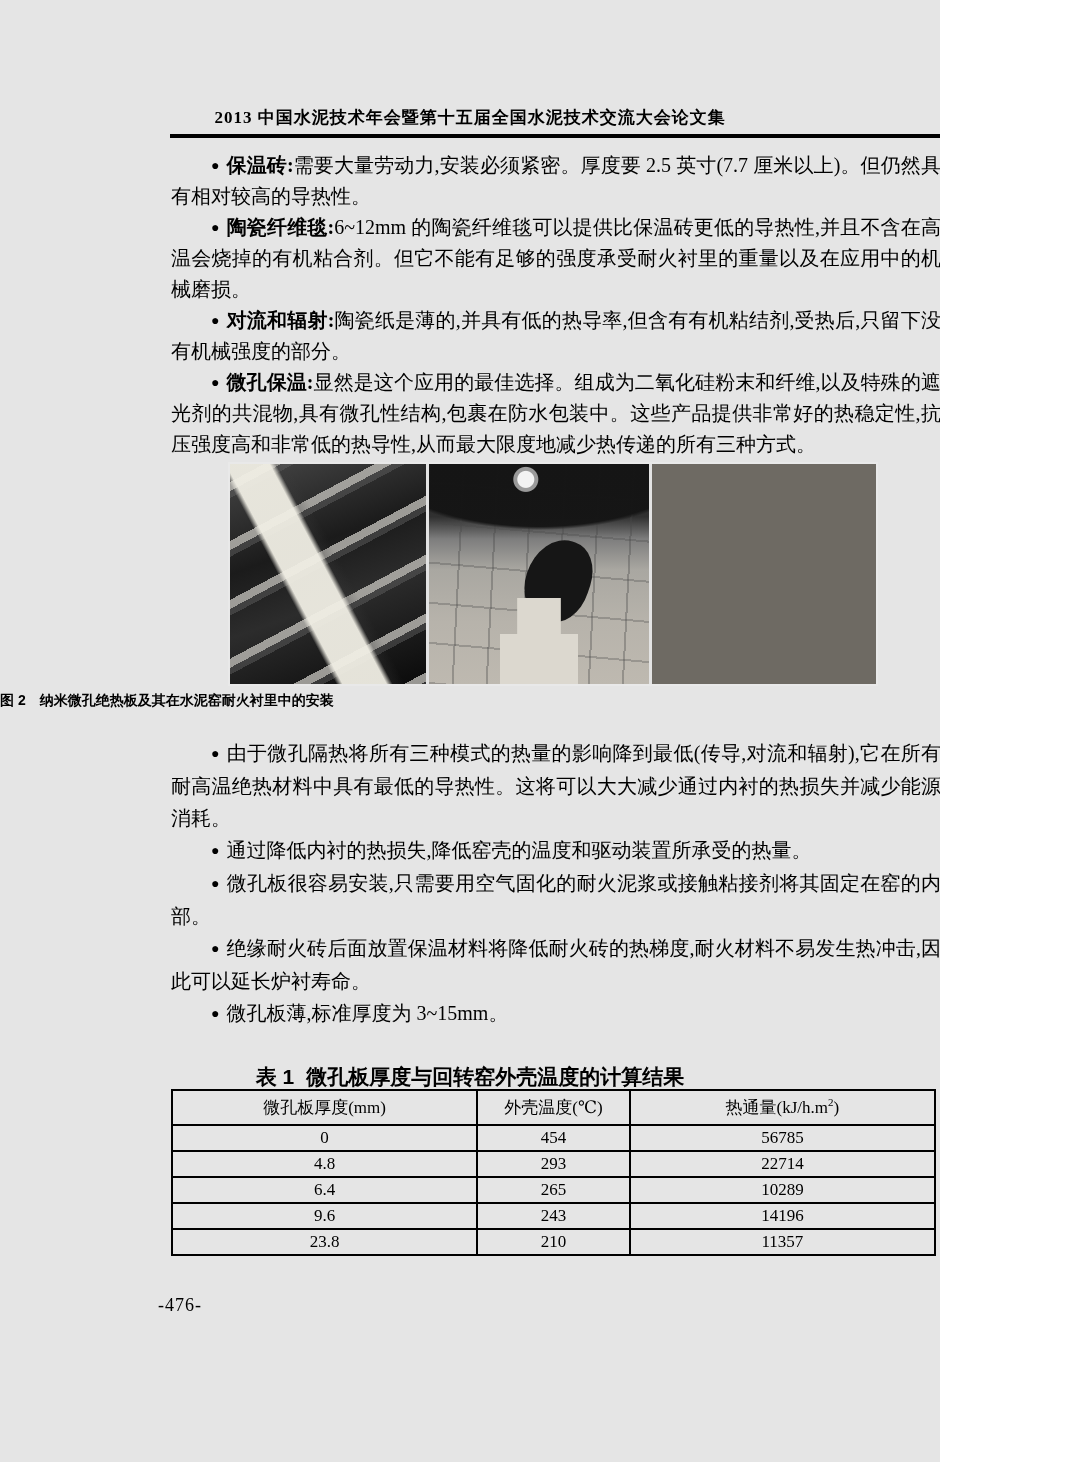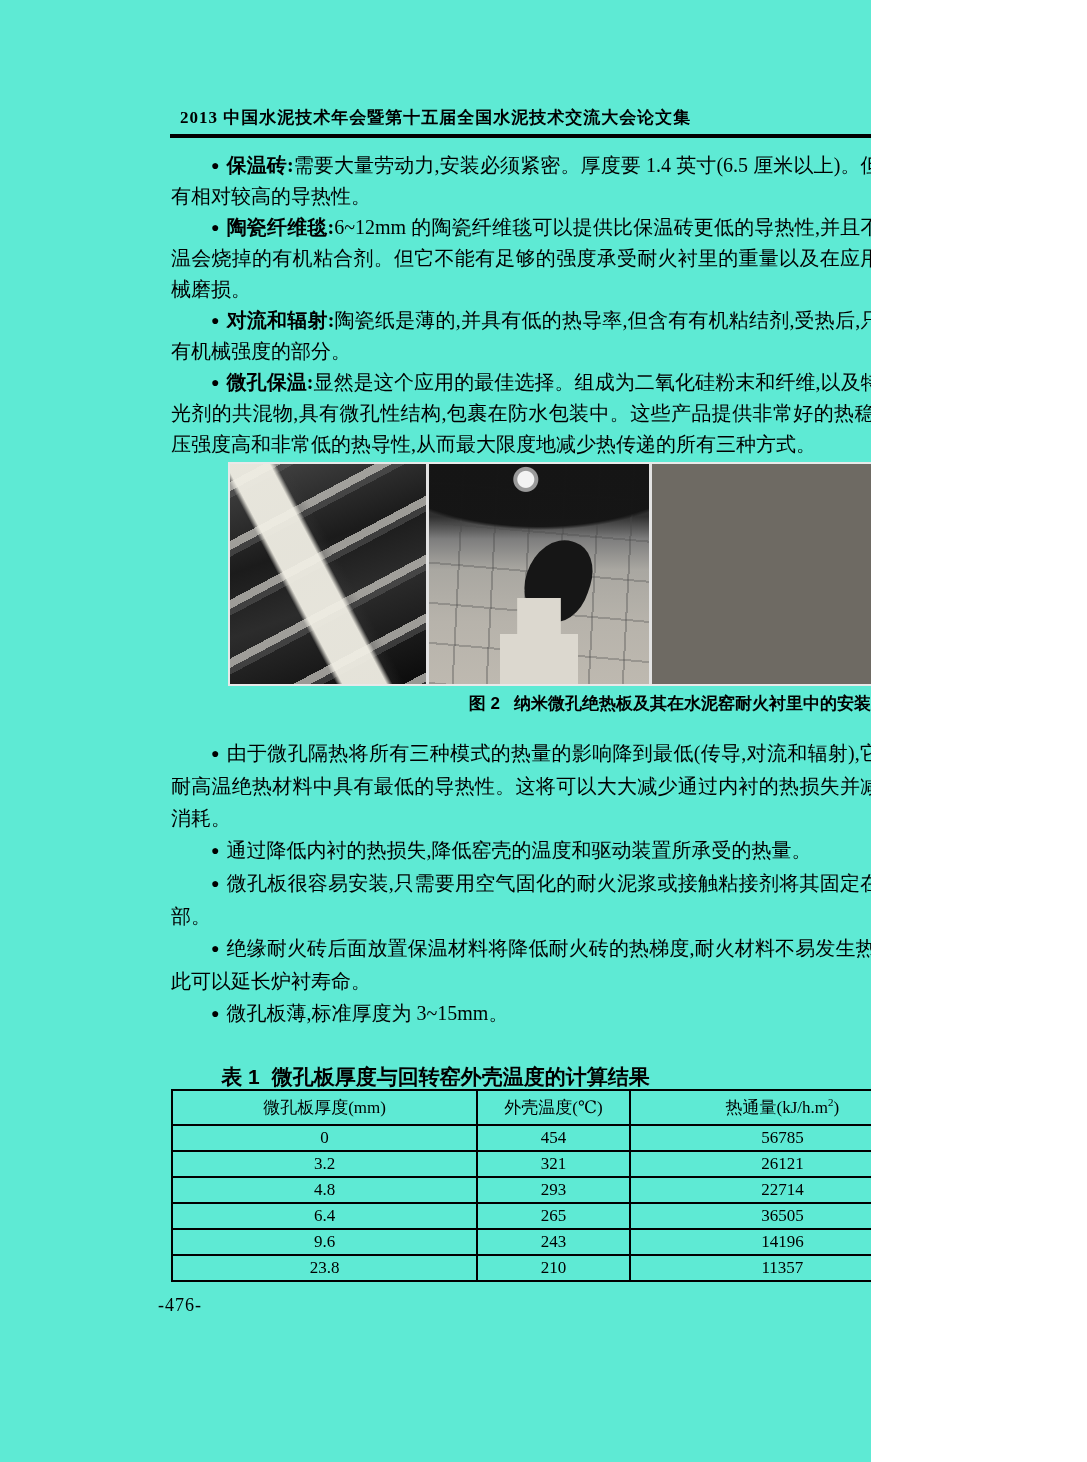--- a/index.html
+++ b/index.html
@@ -1,17 +1,17 @@
 <!DOCTYPE html>
 <html><head>
 <meta charset="utf-8">
 <style>
   html,body { margin:0; padding:0; background:#ffffff; }
   .page {
-    position:relative; width:871px; height:1462px; background:#5eead4;
+    position:relative; width:940px; height:1462px; background:#e5e5e5;
     font-family:"Liberation Serif","DejaVu Serif",serif; color:#000;
     overflow:hidden;
   }
   
   .header-title {
     position:absolute; top:106px; left:0; width:100%;
     text-align:center; font-size:17px; font-weight:bold; letter-spacing:1px;
   }
   .header-rule {
     position:absolute; top:134px; left:170px; width:771px; height:4px;
@@ -62,23 +62,23 @@
       linear-gradient(45deg, rgba(25,23,21,0.9) 0 14%, rgba(0,0,0,0) 30%),
       radial-gradient(circle at 96% 4%, rgba(20,20,20,0.9) 0 14%, rgba(0,0,0,0) 38%),
       linear-gradient(115deg, rgba(0,0,0,0) 30%, rgba(205,199,188,0.85) 34% 56%, rgba(120,115,106,0.6) 60%, rgba(0,0,0,0) 64%),
       repeating-linear-gradient(100deg, rgba(35,35,35,0.5) 0 2px, rgba(0,0,0,0) 2px 36px),
       repeating-linear-gradient(12deg, rgba(35,35,35,0.45) 0 2px, rgba(0,0,0,0) 2px 26px),
       linear-gradient(135deg, #9a948b 0%, #76716a 45%, #55514b 75%, #454containers240 100%);
     background-color:#6e6a63;
   }
   
   .figure-caption {
-    position:absolute; top:692px; left:0; width:100%; text-align:right;
+    position:absolute; top:692px; left:0; width:100%; text-align:left;
     font-family:"Liberation Sans","DejaVu Sans",sans-serif;
-    font-size:17px; font-weight:bold;
+    font-size:14px; font-weight:bold;
   }
   .figure-caption .cap-label { margin-right:14px; }
   .section5 { position:absolute; top:737px; left:171px; width:770px; }
   .section5 .sec-head {
     font-family:"Liberation Sans","DejaVu Sans",sans-serif;
     font-size:20px; font-weight:bold; margin:0 0 6px 0;
   }
   .section5 .sec-head .sec-num { margin-right:16px; }
   .section5 p { font-size:20px; line-height:32px; text-align:justify; }
   
@@ -104,21 +104,21 @@
 </style>
 </head>
 <body>
 
 <div class="page">
 
   <div class="header-title">2013 中国水泥技术年会暨第十五届全国水泥技术交流大会论文集</div>
   <div class="header-rule"></div>
 
   <div class="content-top">
-    <p><span class="bullet-dot">●</span><span class="term">保温砖:</span><span>需要大量劳动力,安装必须紧密。厚度要 1.4 英寸(6.5 厘米以上)。但仍然具有相对较高的导热性。</span></p>
+    <p><span class="bullet-dot">●</span><span class="term">保温砖:</span><span>需要大量劳动力,安装必须紧密。厚度要 2.5 英寸(7.7 厘米以上)。但仍然具有相对较高的导热性。</span></p>
     <p><span class="bullet-dot">●</span><span class="term">陶瓷纤维毯:</span><span>6~12mm 的陶瓷纤维毯可以提供比保温砖更低的导热性,并且不含在高温会烧掉的有机粘合剂。但它不能有足够的强度承受耐火衬里的重量以及在应用中的机械磨损。</span></p>
     <p><span class="bullet-dot">●</span><span class="term">对流和辐射:</span><span>陶瓷纸是薄的,并具有低的热导率,但含有有机粘结剂,受热后,只留下没有机械强度的部分。</span></p>
     <p><span class="bullet-dot">●</span><span class="term">微孔保温:</span><span>显然是这个应用的最佳选择。组成为二氧化硅粉末和纤维,以及特殊的遮光剂的共混物,具有微孔性结构,包裹在防水包装中。这些产品提供非常好的热稳定性,抗压强度高和非常低的热导性,从而最大限度地减少热传递的所有三种方式。</span></p>
   </div>
 
   <div class="figure-row">
     <div class="photo photo1"></div>
     <div class="photo photo2">
       <div class="worker"></div>
       <div class="patch"></div>
@@ -155,33 +155,28 @@
         <th><span>热通量(kJ/h.m</span><sup>2</sup><span>)</span></th>
       </tr>
     </thead>
     <tbody>
       <tr>
           <td>0</td>
           <td>454</td>
           <td>56785</td>
         </tr>
       <tr>
-          <td>3.2</td>
-          <td>321</td>
-          <td>26121</td>
-        </tr>
-      <tr>
           <td>4.8</td>
           <td>293</td>
           <td>22714</td>
         </tr>
       <tr>
           <td>6.4</td>
           <td>265</td>
-          <td>36505</td>
+          <td>10289</td>
         </tr>
       <tr>
           <td>9.6</td>
           <td>243</td>
           <td>14196</td>
         </tr>
       <tr>
           <td>23.8</td>
           <td>210</td>
           <td>11357</td>

